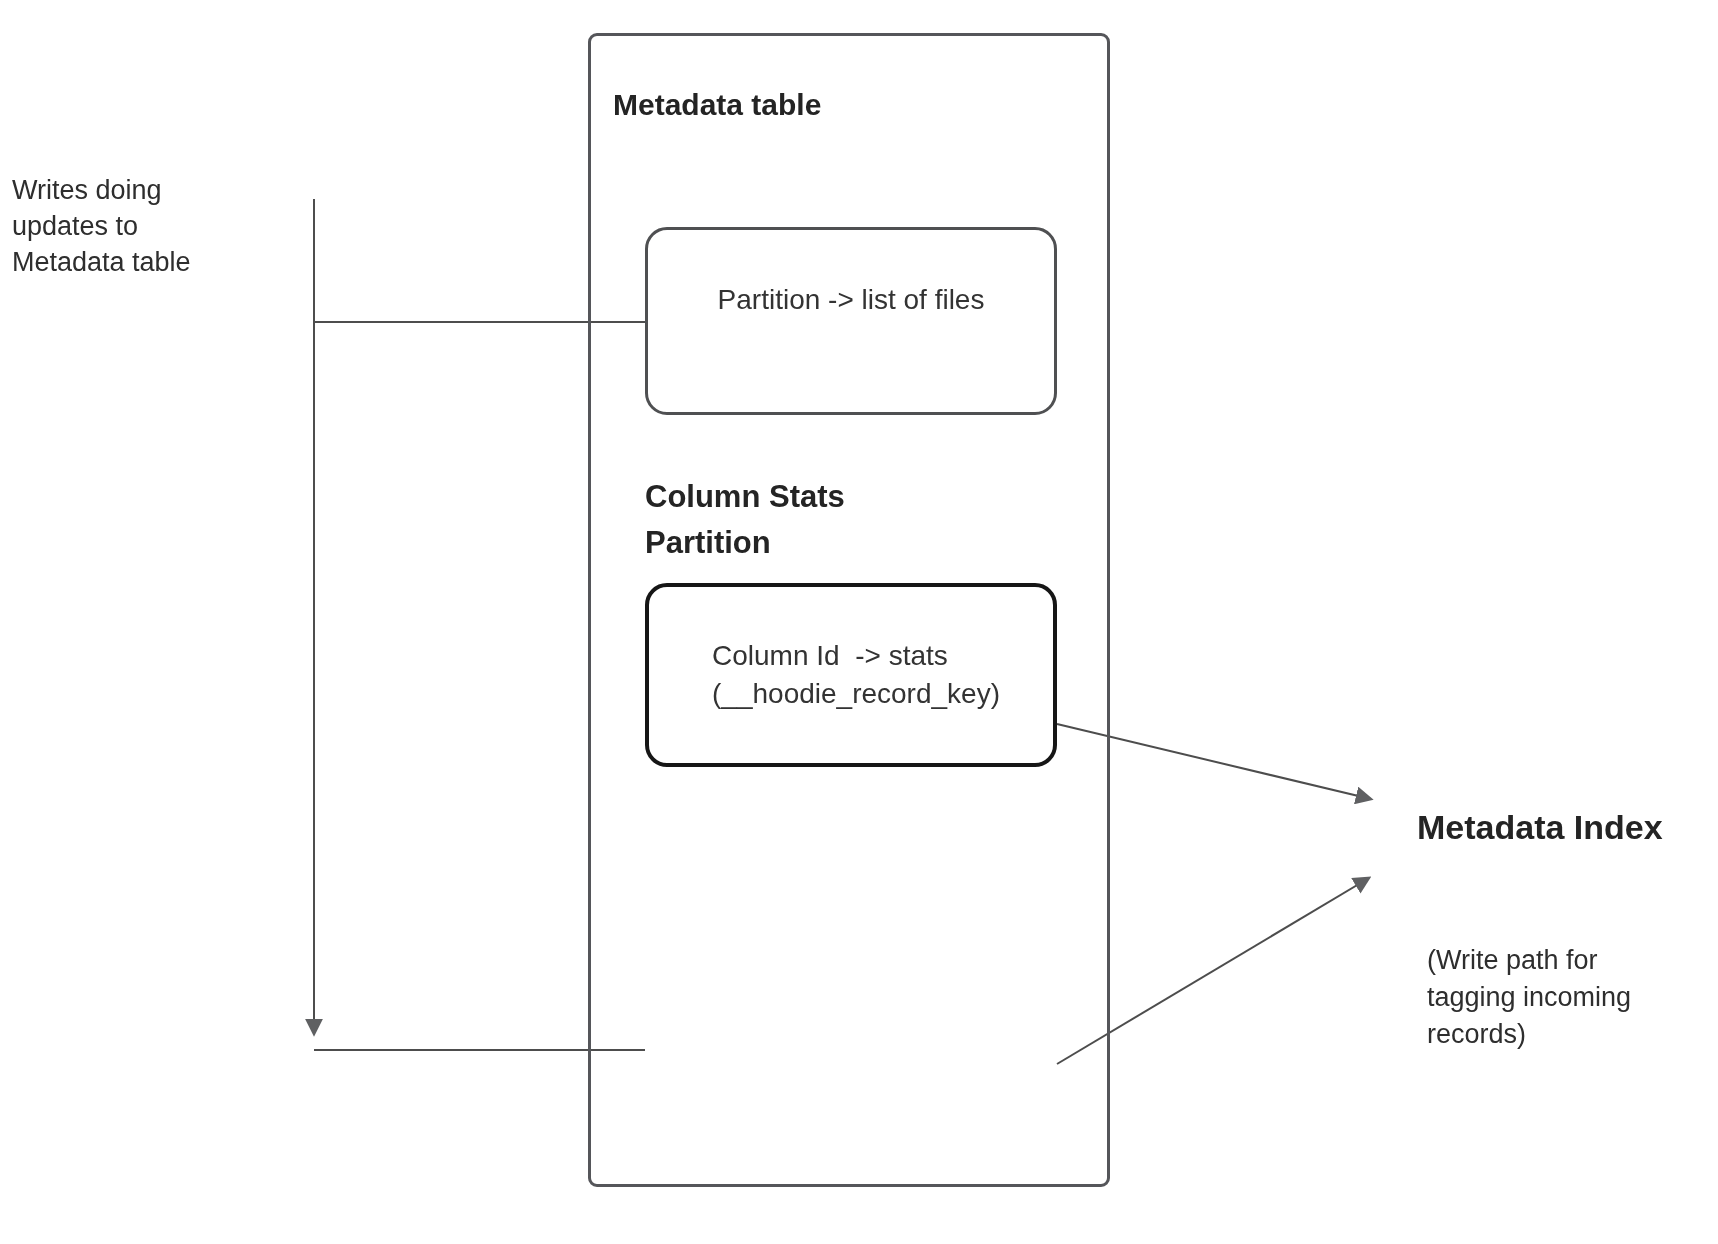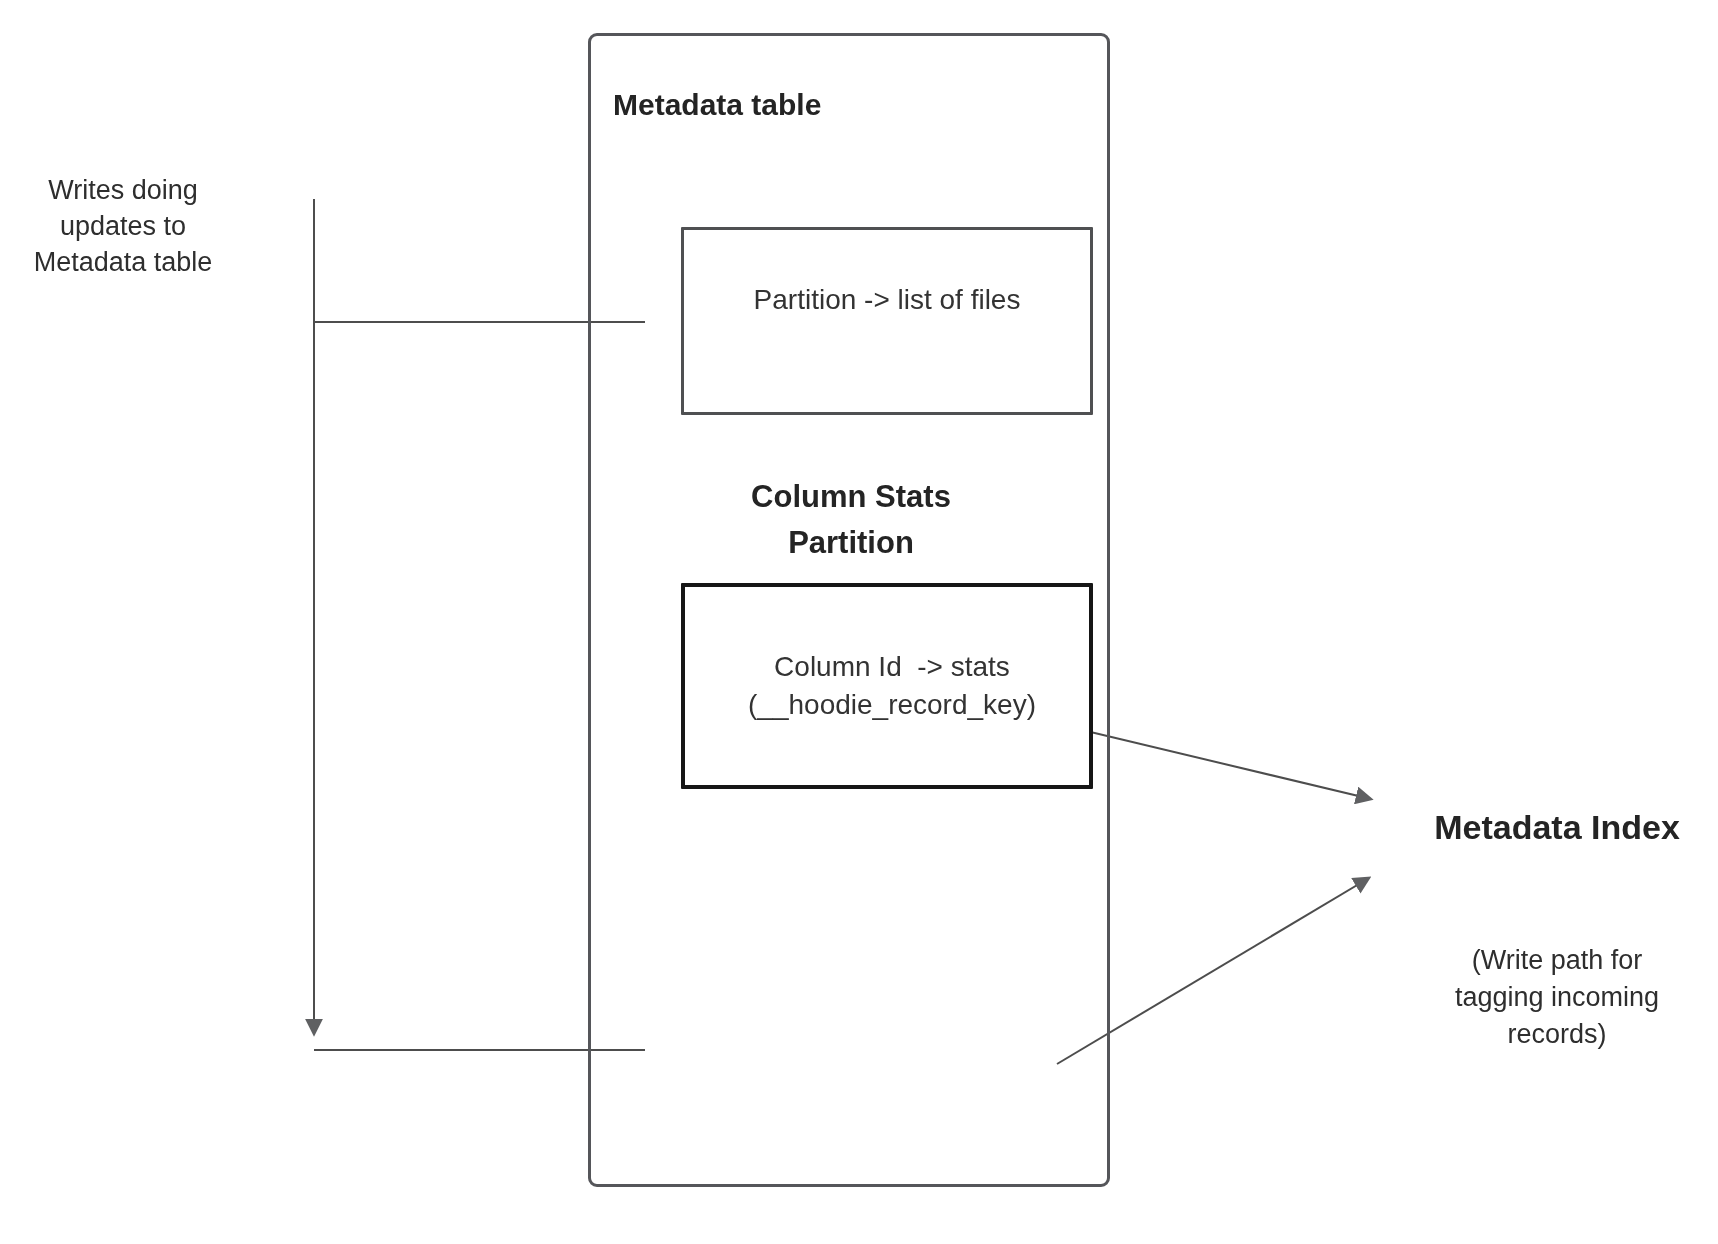--- a/index.html
+++ b/index.html
@@ -20,21 +20,21 @@
   }
   .canvas {
     position: relative;
     width: 1718px;
     height: 1244px;
     background: var(--bg);
     overflow: hidden;
   }
   .abs { position: absolute; }
   .pre { white-space: pre-wrap; }
-  .center { text-align: center; }
+  .center { text-align: left; }
 
   .note {
     left: 12px; top: 172px; width: 222px;
     font-size: 27px; line-height: 36px;
     color: #2e2e2e;
   }
 
   .connectors {
     left: 0; top: 0; width: 1718px; height: 1244px;
     pointer-events: none;
@@ -57,27 +57,27 @@
     left: 645px; width: 412px;
     font-weight: bold; color: var(--heading-color);
   }
   .files-heading { top: 165px; font-size: 30px; line-height: 36px; }
   .stats-heading { top: 474px; font-size: 31px; line-height: 46px; }
   .bloom-heading { top: 862px; font-size: 31px; line-height: 42px; }
 
   .part-box {
     left: 645px; width: 412px;
     border: 3px solid var(--box-border);
-    border-radius: 1px;
+    border-radius: 22px;
     background: #fff;
     display: flex; align-items: center; justify-content: center;
-    font-size: 28px; line-height: 38px; color: var(--text-color); margin-left: 36px;
+    font-size: 28px; line-height: 38px; color: var(--text-color);
   }
   .files-box { top: 227px; height: 188px; padding-bottom: 42px; }
-  .stats-box { top: 583px; height: 206px; border: 4px solid var(--stats-box-border); padding-left: 10px; }
+  .stats-box { top: 583px; height: 184px; border: 4px solid var(--stats-box-border); padding-left: 10px; }
   .bloom-box { top: 967px; height: 190px; }
 
   .index-title {
     left: 1417px; top: 808px; width: 280px;
     font-size: 34px; font-weight: bold; color: var(--heading-color);
   }
   .index-subtitle {
     left: 1427px; top: 896px; width: 260px;
     font-size: 27px; line-height: 37px; color: #2e2e2e; margin-top: 46px;
   }

